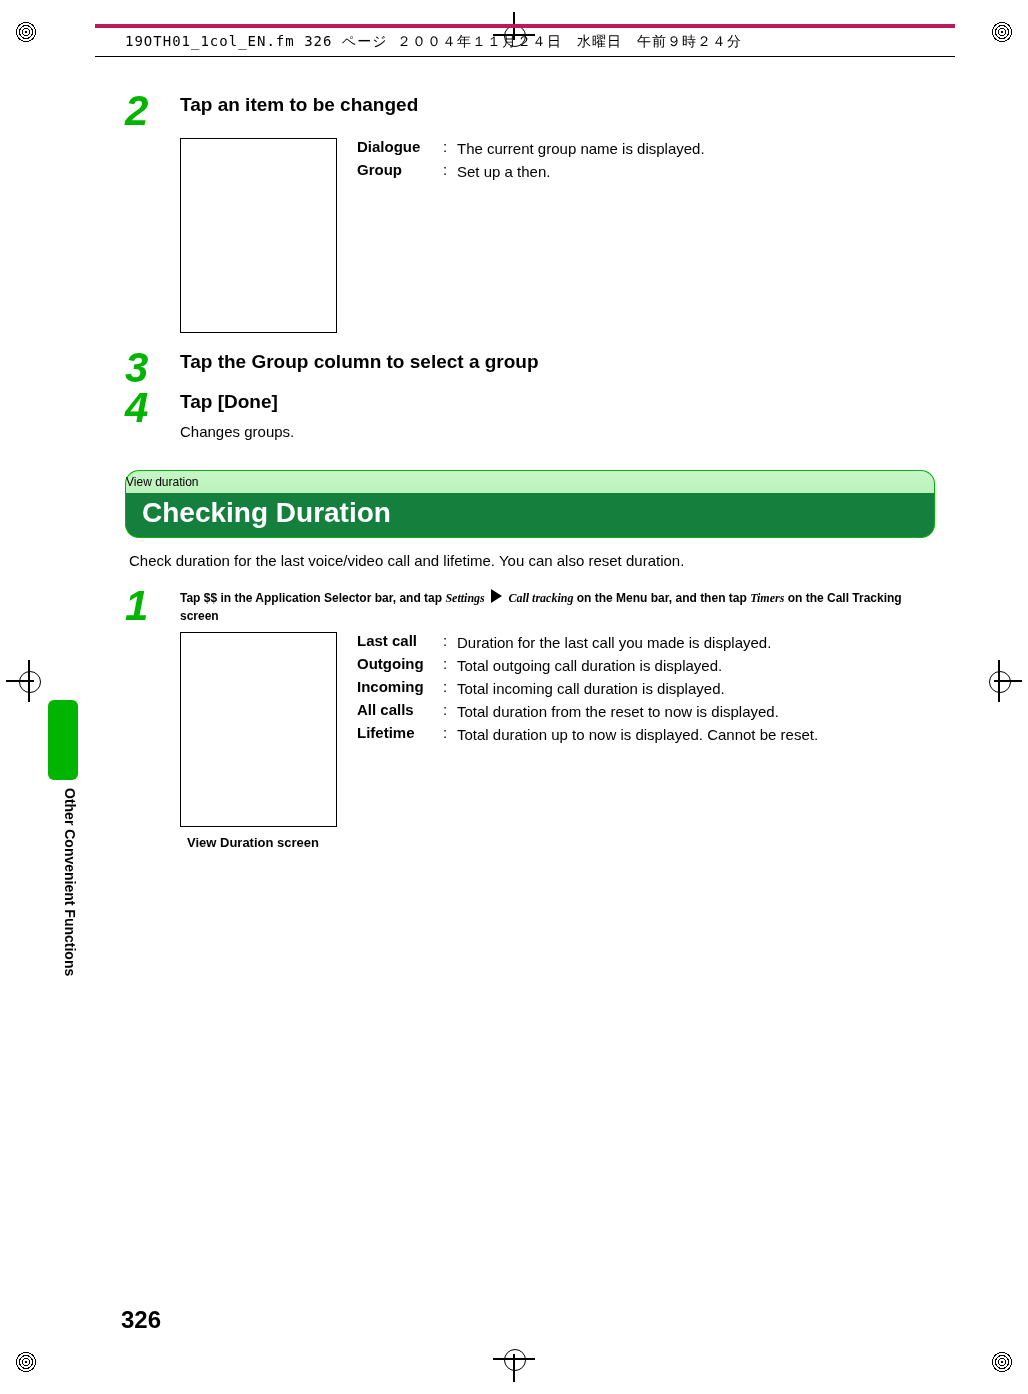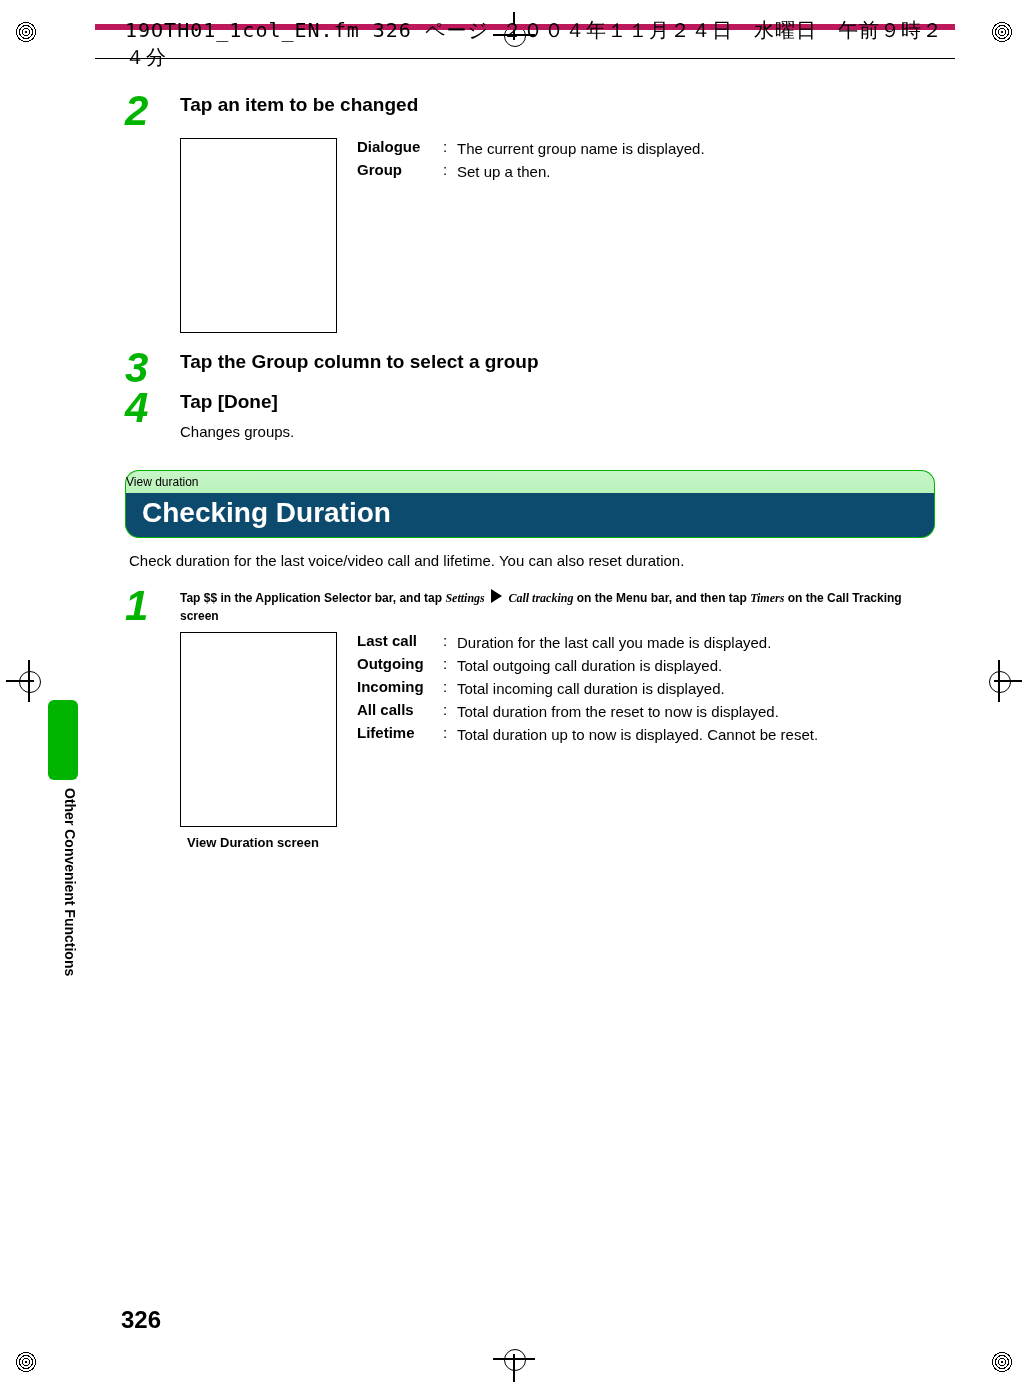--- a/index.html
+++ b/index.html
@@ -26,21 +26,21 @@
   .crop-rc{right:16px;top:666px}
   .crop-rc::before{left:16px;top:-6px;width:2px;height:42px}
   .crop-rc::after{left:12px;top:14px;width:28px;height:2px}
   .crop-circle{position:absolute;width:20px;height:20px;border:1px solid #000;border-radius:50%}
   .crop-tc .crop-circle{left:5px;top:3px}
   .crop-bc .crop-circle{left:5px;top:7px}
   .crop-lc .crop-circle{left:3px;top:5px}
   .crop-rc .crop-circle{left:7px;top:5px}
   
   .print-header{position:absolute;left:95px;top:24px;width:830px;height:28px;
-    border-top:6px solid #be185d;border-bottom:1px solid #000;font-size:20px;
+    border-top:4px solid #be185d;border-bottom:1px solid #000;font-size:14px;
     display:flex;align-items:center;padding-left:30px;letter-spacing:1px;
     font-family:"MS Gothic","Hiragino Kaku Gothic ProN",monospace}
   
   .content{position:absolute;left:125px;top:90px;width:810px}
   .step{display:flex;align-items:flex-start;margin-top:4px}
   .step-num{flex:0 0 55px;font-size:42px;font-weight:700;
     font-family:"Arial Black",Arial,sans-serif;font-style:italic;line-height:1;
     color:#00b400;margin-top:-4px}
   .step-body{flex:1}
   .step-title{font-size:19px;font-weight:700;margin-bottom:10px}
@@ -50,21 +50,21 @@
   .def-table{font-size:15px}
   .def-row{display:flex;margin-bottom:2px}
   .def-term{flex:0 0 86px;font-weight:700}
   .def-colon{flex:0 0 14px}
   .def-desc{flex:1;line-height:1.4}
   .shot-caption{font-size:13px;font-weight:700;margin-top:8px;padding-left:62px}
   
   .banner{margin:30px 0 14px 0}
   .banner-top{border:1px solid #00b400;border-bottom:none;border-radius:14px 14px 0 0;
     background:linear-gradient(#c8f5c8,#baf2ba);padding:4px 0;font-size:12px}
-  .banner-main{background:#0c4a6e;border:1px solid #00b400;border-top:none;
+  .banner-main{background:#15803d;border:1px solid #00b400;border-top:none;
     border-radius:0 0 14px 14px;color:#fff;font-size:28px;font-weight:700;padding:4px 16px 8px}
   .banner-desc{font-size:15px;margin:14px 4px 20px}
   .instr-text{font-size:12px;font-weight:700;line-height:1.5}
   .em{font-style:italic;font-weight:700;font-family:Georgia,"Times New Roman",serif}
   .tri{display:inline-block;width:0;height:0;border-style:solid;
     border-width:7px 0 7px 11px;border-color:transparent transparent transparent #000;
     vertical-align:-1px;margin:0 3px}
   
   .side-tab{position:absolute;left:48px;top:700px;width:30px;height:80px;
     background:#00b400;border-radius:6px}

